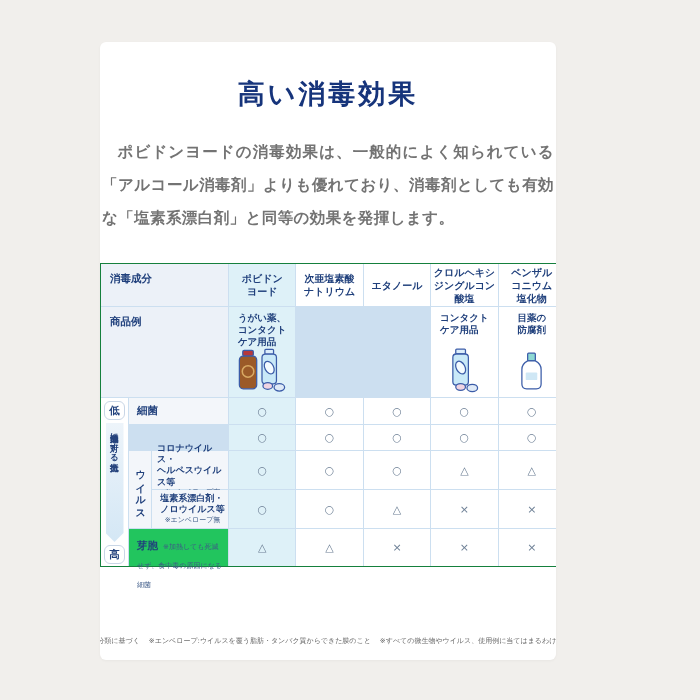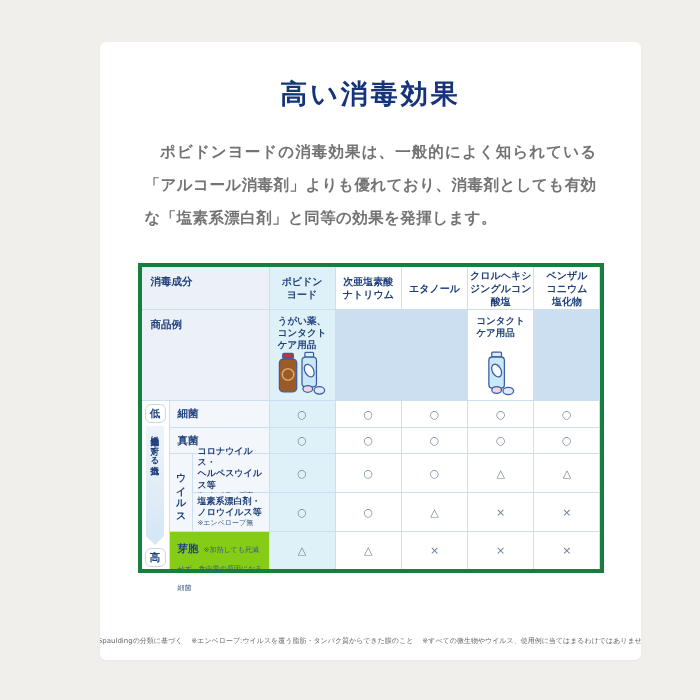--- a/index.html
+++ b/index.html
@@ -4,21 +4,21 @@
 <style>
   * { margin:0; padding:0; box-sizing:border-box; }
   html,body { width:700px; height:700px; }
   body {
     background:#f1efec;
     font-family:"DejaVu Sans", sans-serif;
     color:#20407c;
   }
   .card {
     position:relative;
-    width:541px; height:618px;
+    width:456px; height:618px;
     margin:42px auto 0 100px;
     background:#ffffff;
     border-radius:6px;
     box-shadow:0 1px 3px rgba(0,0,0,0.04);
     overflow:hidden;
   }
   .page-title {
     margin-top:34px;
     text-align:center;
     font-size:27px;
@@ -39,38 +39,38 @@
   }
   
   .tbl {
     width:466px;
     margin:28px auto 0;
     display:grid;
     grid-template-columns:27px 22px 76px repeat(5, 1fr);
     grid-template-rows:42px 90px 26px 25px 38px 38px 37px;
     gap:1px;
     background:#ccdff0;
-    border:4px solid #15803d;
+    border:1px solid #15803d;
   }
   .c { background:#fff; display:flex; align-items:center; justify-content:center; }
   .hl { background:#def1f8; }
   .hdr-label { background:#ecf1f8; justify-content:flex-start; padding-left:9px;
                font-size:10.5px; font-weight:bold; color:#20407c; align-items:flex-start; padding-top:8px;}
   .col-head { font-size:10px; font-weight:bold; color:#20407c; text-align:center;
               white-space:pre-line; line-height:1.3; }
   .prod { flex-direction:column; justify-content:space-between; padding:5px 1px 4px; }
   .prod-label { font-size:9.5px; font-weight:bold; color:#20407c; text-align:left;
                 white-space:pre-line; line-height:1.25; }
   .row-label { background:#f3f6fa; justify-content:flex-start; padding-left:8px;
                font-size:10.5px; font-weight:bold; color:#20407c; }
-  .sub-label { background:#f3f6fa; flex-direction:column; align-items:flex-start;
+  .sub-label { background:#f3f6fa; flex-direction:column; align-items:center;
                justify-content:center; padding-left:5px; }
   .sub-label .nm { font-size:9px; font-weight:bold; color:#20407c; white-space:pre-line; line-height:1.25; }
   .note { font-size:7px; font-weight:500; color:#3d5a87; line-height:1.3; }
-  .spore { background:#84cc16; display:block; padding:5px 4px 0 8px; }
+  .spore { background:#22c55e; display:block; padding:5px 4px 0 8px; }
   .spore .nm2 { font-size:10.5px; font-weight:bold; color:#20407c; }
   .spore .note { display:inline; }
   .vgroup { background:#f3f6fa; }
   .vgroup span { writing-mode:vertical-rl; font-size:10px; font-weight:bold;
                  letter-spacing:2px; color:#20407c; }
   .sym { font-size:11px; color:#6e8096; }
   
   .axis { background:#fff; flex-direction:column; padding:3px 0 2px; }
   .axis-badge { width:21px; height:19px; border:1px solid #c9d6e6; border-radius:6px;
                 background:#fff; display:flex; align-items:center; justify-content:center;
@@ -141,37 +141,47 @@
         <g stroke="#3b5ca8" stroke-width="1.3" stroke-linejoin="round">
           <rect x="8" y="1" width="10" height="5" rx="1" fill="#dceefb"></rect>
           <rect x="5" y="6" width="16" height="32" rx="3.5" fill="#c9e9f8"></rect>
           <ellipse cx="13" cy="20" rx="4.5" ry="7" fill="#f4fbff" transform="rotate(-28 13 20)"></ellipse>
           <ellipse cx="13" cy="40" rx="5" ry="3.5" fill="#f0d4e2"></ellipse>
           <ellipse cx="25" cy="41" rx="5.5" ry="3.8" fill="#dfeaf7"></ellipse>
         </g>
       </svg>
     </div>
 
+    <div class="c prod" style="grid-area:2/8">
+      <span class="prod-label">目薬の
+防腐剤</span>
+      <svg viewBox="0 0 26 46" width="25" height="45">
+        <g stroke="#3b5ca8" stroke-width="1.3" stroke-linejoin="round">
+          <rect x="9" y="5" width="8" height="8" rx="1" fill="#8ed9d3"></rect>
+          <path d="M9 13 Q3 16 3 22 L3 37 Q3 42 8 42 L18 42 Q23 42 23 37 L23 22 Q23 16 17 13 Z" fill="#ffffff"></path>
+          <rect x="7" y="25" width="12" height="8" rx="1" fill="#cfe7f5" stroke="none"></rect>
+        </g>
+      </svg>
+    </div>
 
     <div class="c axis" style="grid-area:3/1/8/2">
       <div class="axis-badge">低</div>
       <div class="axis-arrow">
         <span>消毒成分に対する抵抗力</span>
       </div>
       <div class="axis-badge">高</div>
     </div>
 
     <div class="c row-label" style="grid-area:3/2/4/4">細菌</div>
     <div class="c sym hl" style="grid-area:3/4">○</div>
     <div class="c sym" style="grid-area:3/5">○</div>
     <div class="c sym" style="grid-area:3/6">○</div>
     <div class="c sym" style="grid-area:3/7">○</div>
     <div class="c sym" style="grid-area:3/8">○</div>
 
-    <div class="c row-label" style="grid-area:4/2/5/4">真菌</div>
     <div class="c sym hl" style="grid-area:4/4">○</div>
     <div class="c sym" style="grid-area:4/5">○</div>
     <div class="c sym" style="grid-area:4/6">○</div>
     <div class="c sym" style="grid-area:4/7">○</div>
     <div class="c sym" style="grid-area:4/8">○</div>
 
     <div class="c vgroup" style="grid-area:5/2/7/3">
       <span>ウイルス</span>
     </div>
 

